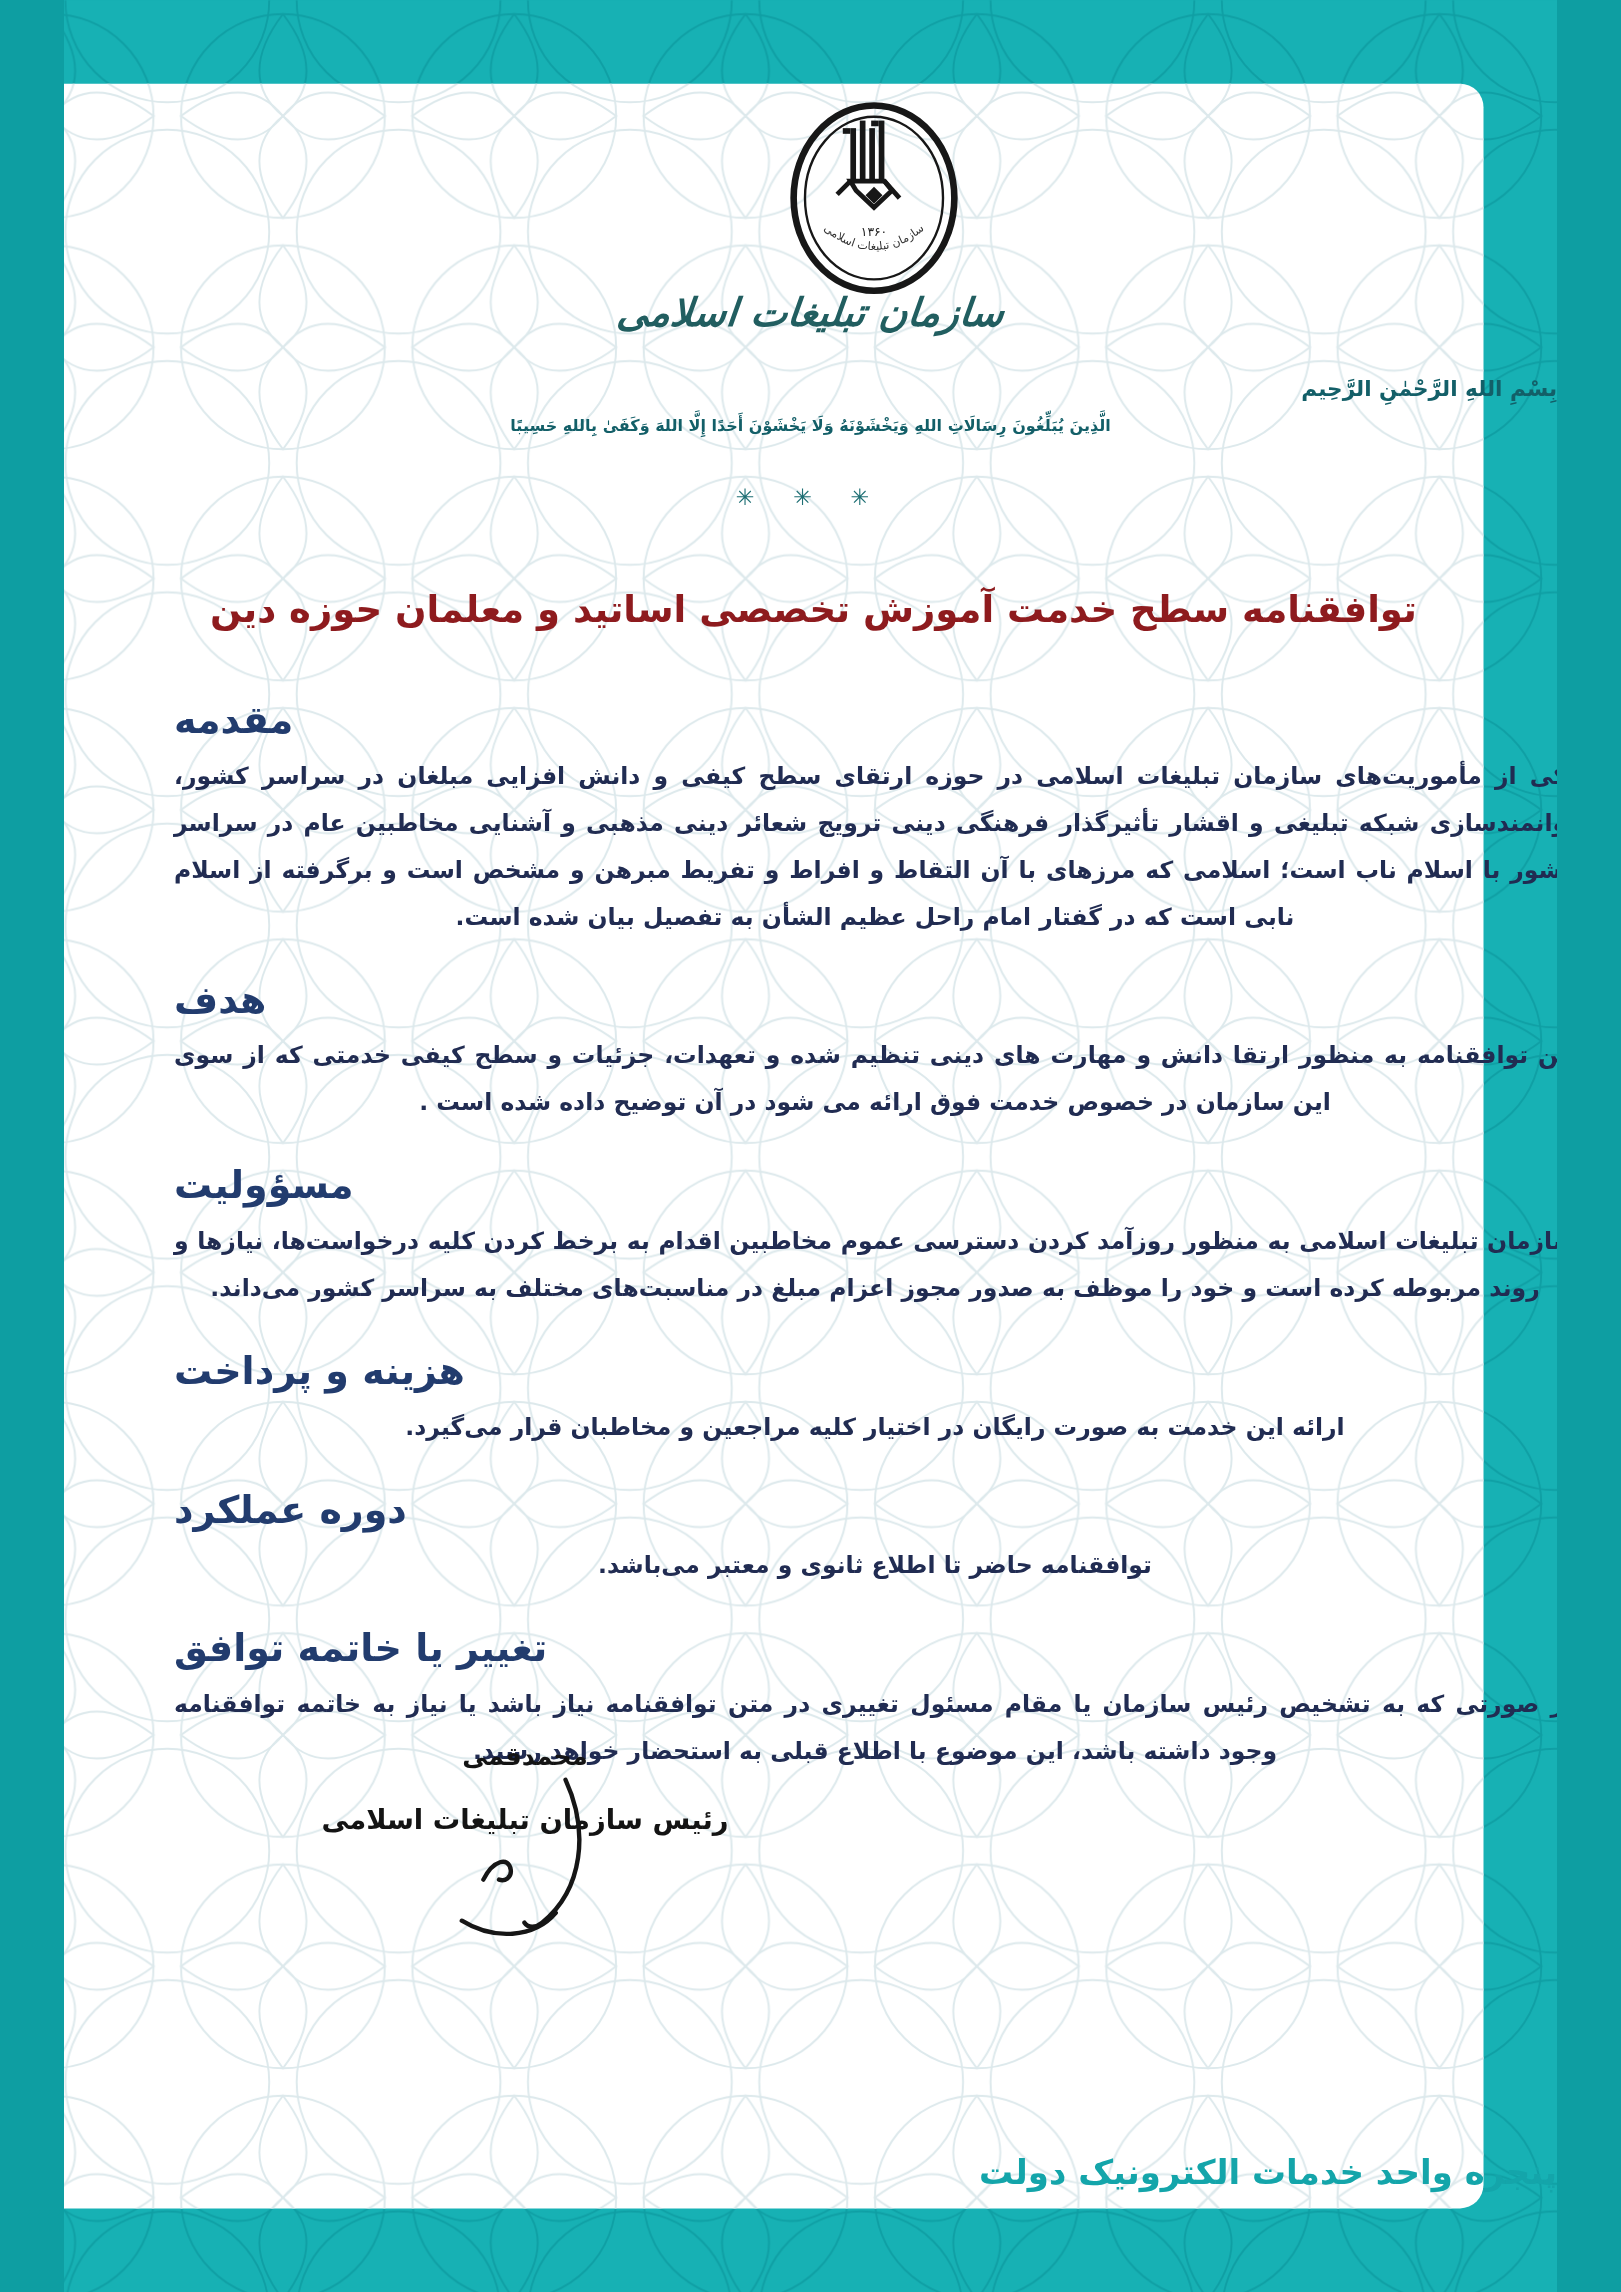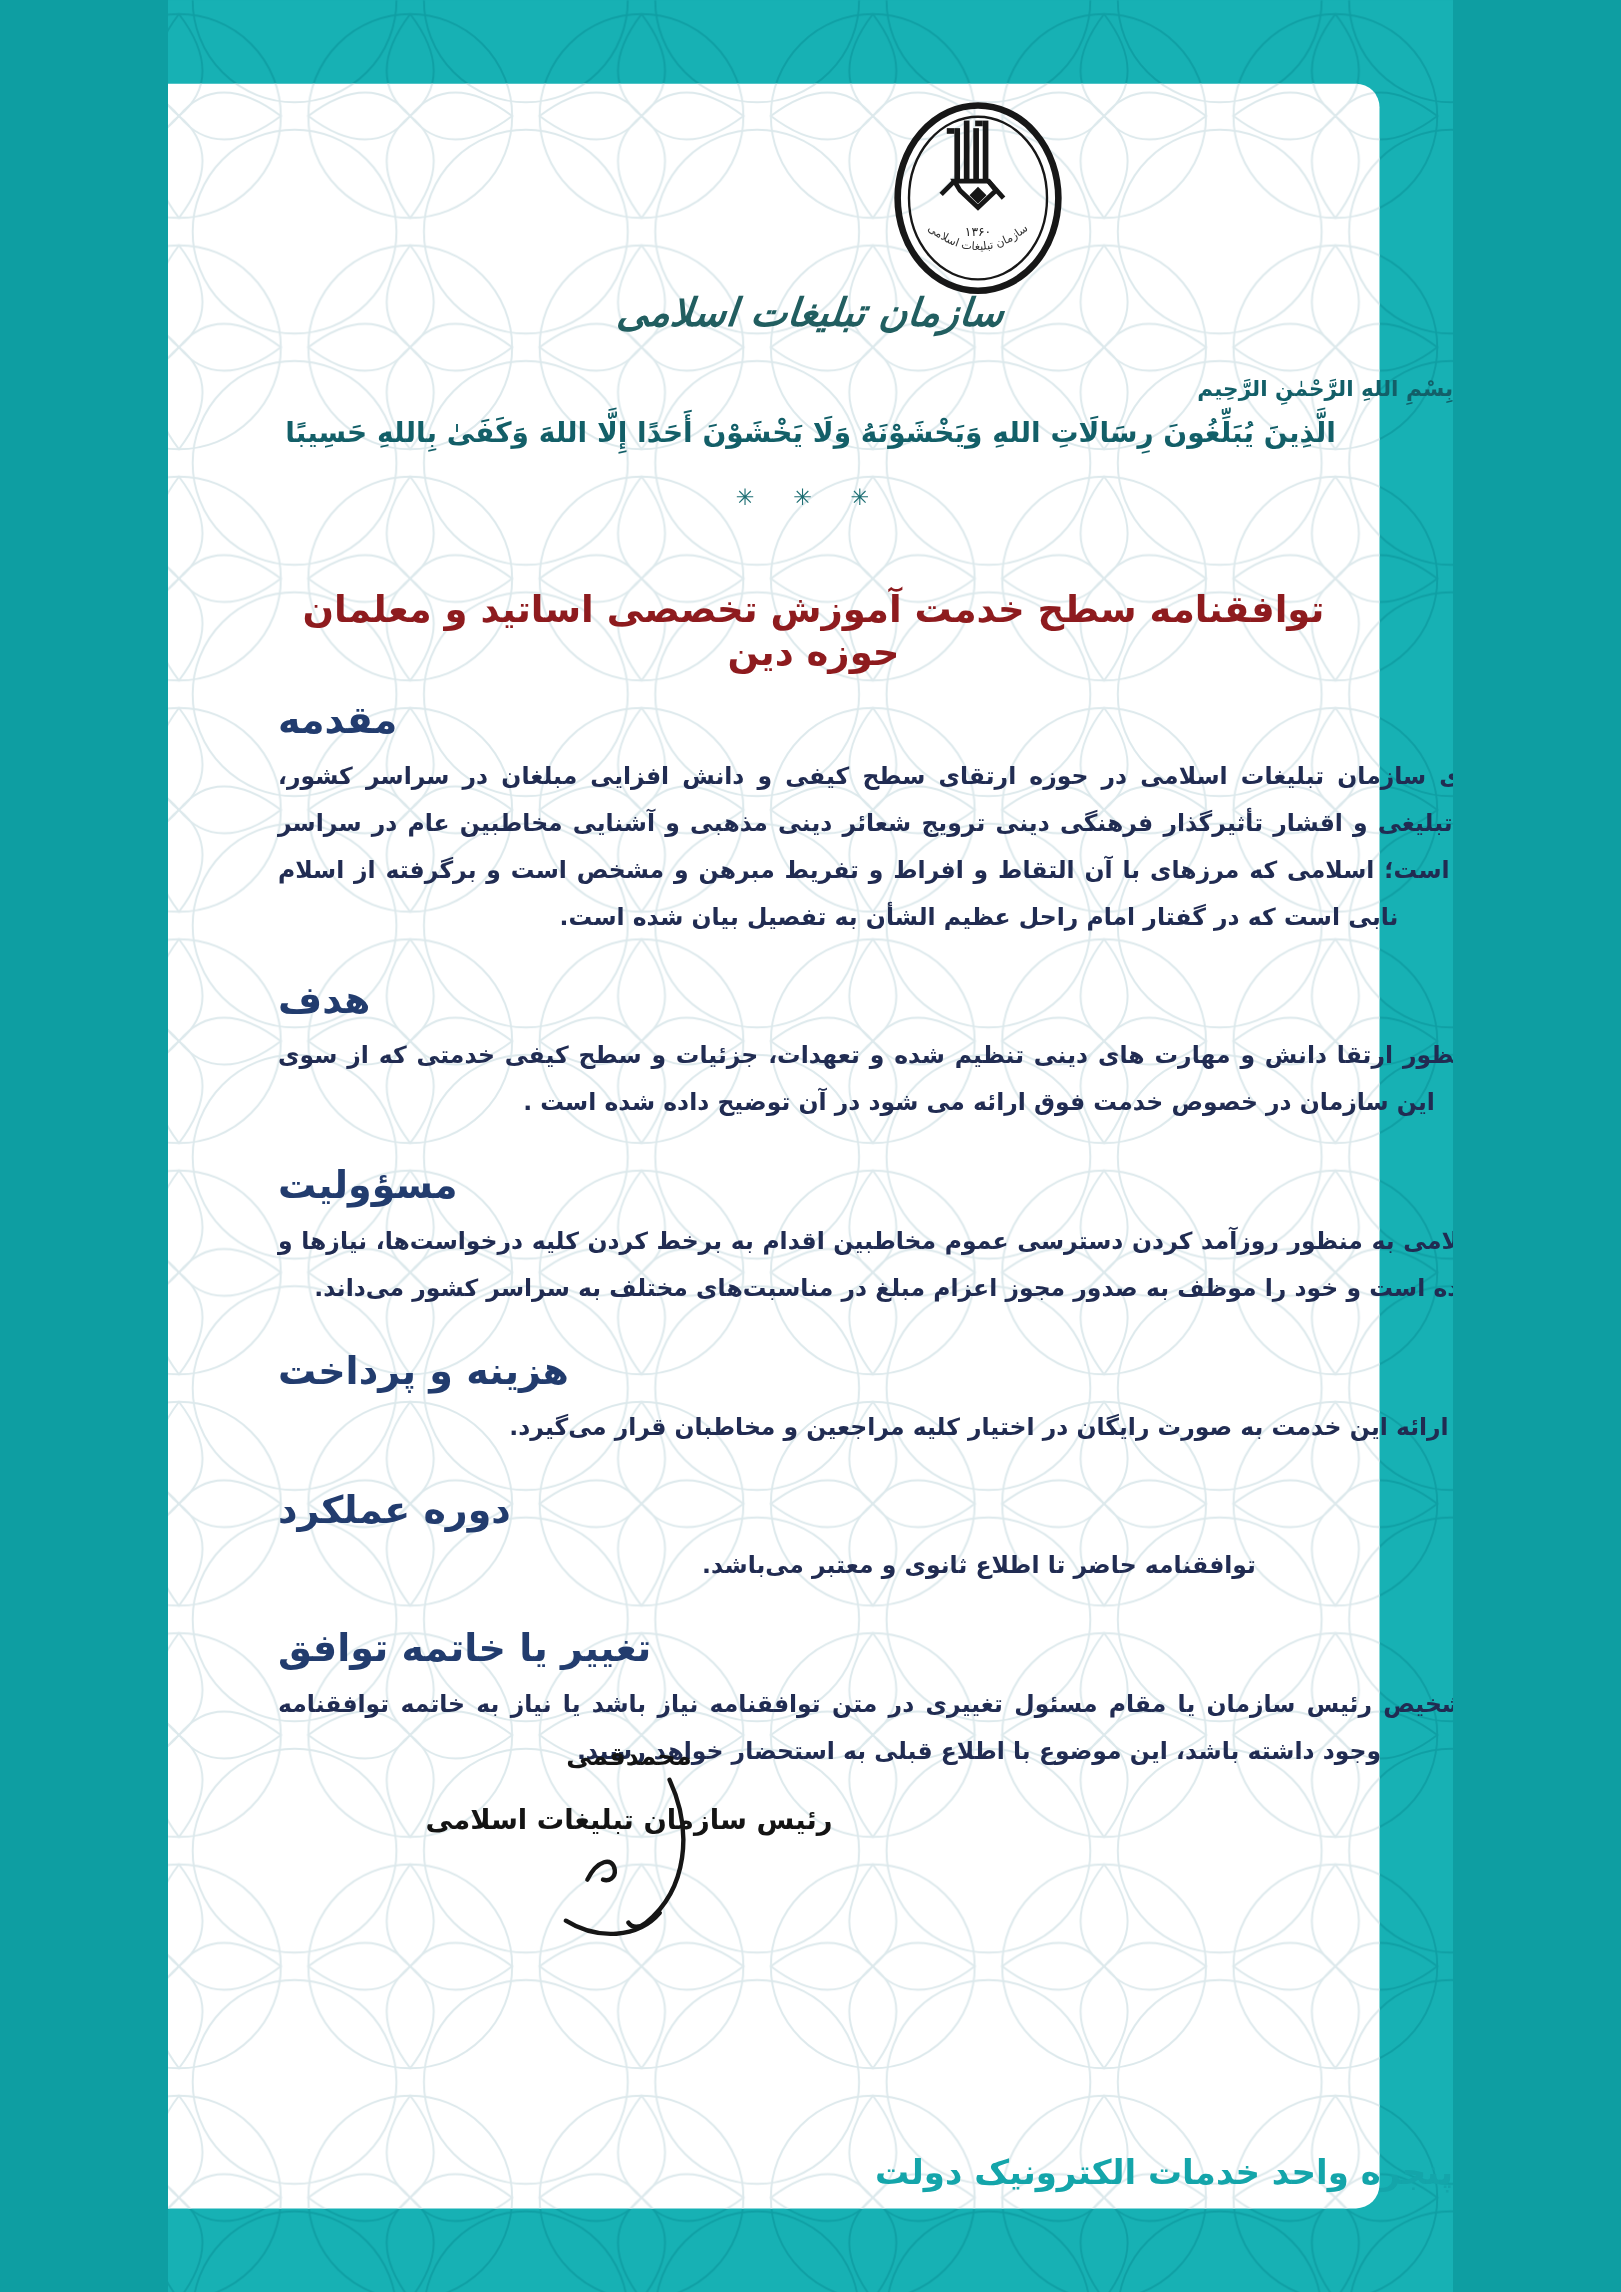--- a/index.html
+++ b/index.html
@@ -1,21 +1,21 @@
 <!DOCTYPE html>
 <html lang="fa"><head>
 <meta charset="utf-8">
 <style>
   * { margin: 0; padding: 0; box-sizing: border-box; }
   html, body { background: #0e9ea2; }
   body { font-family: "DejaVu Sans", sans-serif; }
 
   .page {
     position: relative;
-    width: 1285px;
+    width: 1493px;
     height: 2293px;
     margin: 0 auto;
     overflow: hidden;
     background: #17b1b4;
     direction: rtl;
   }
 
   .bg-svg {
     position: absolute;
     inset: 0;
@@ -41,21 +41,21 @@
   .bismillah {
     left: 0; right: 0; top: 376px;
     text-align: right;
     font-size: 21.6px;
     font-weight: bold;
     color: #135f68;
   }
   .verse {
     left: 0; right: 0; top: 416px;
     text-align: center;
-    font-size: 28px;
+    font-size: 16px;
     font-weight: bold;
     color: #135f68;
   }
 
   .separator {
     left: 0; right: 0; top: 484px;
     text-align: center;
     font-size: 22.5px;
     color: #1e6f74;
     letter-spacing: 15.7px;

